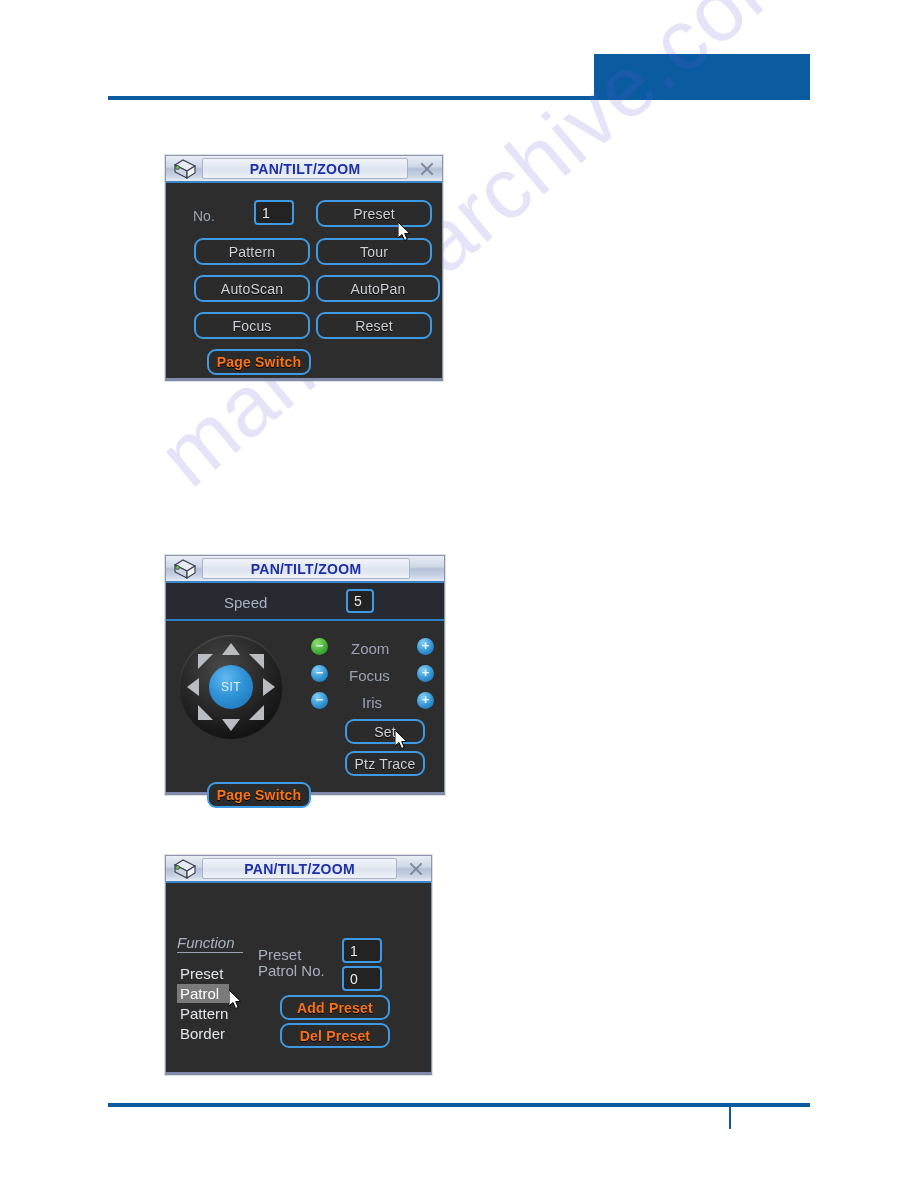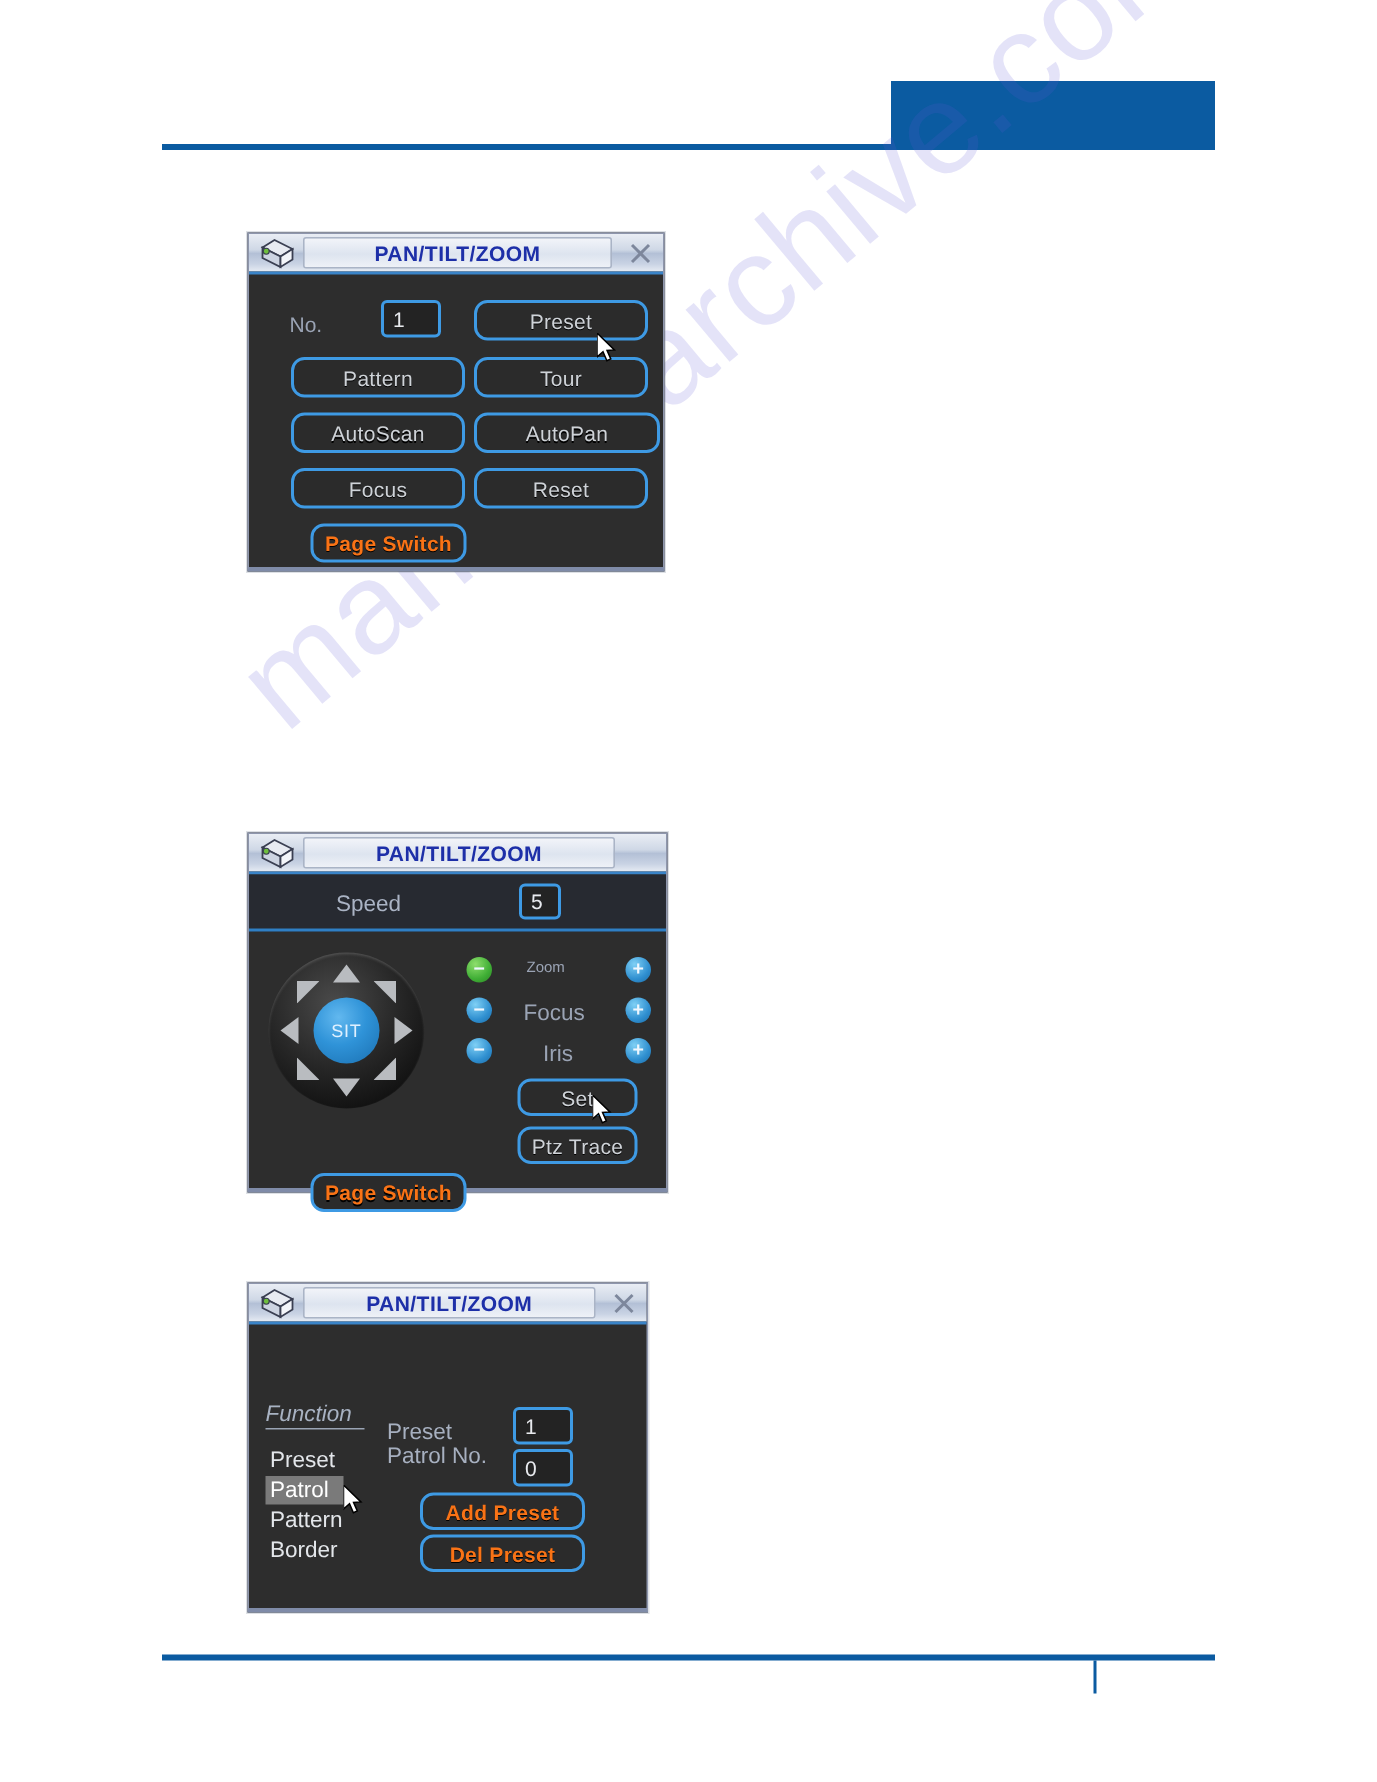--- a/index.html
+++ b/index.html
@@ -313,21 +313,21 @@
         <div class="arw diag" style="left:19px; top:19px; clip-path:polygon(0 0,100% 0,0 100%);"></div>
         <div class="arw diag" style="left:70px; top:19px; clip-path:polygon(0 0,100% 0,100% 100%);"></div>
         <div class="arw diag" style="left:19px; top:70px; clip-path:polygon(0 0,0 100%,100% 100%);"></div>
         <div class="arw diag" style="left:70px; top:70px; clip-path:polygon(100% 0,100% 100%,0 100%);"></div>
         <div class="dpad-center" style="left:30px; top:30px; width:44px; height:44px;">SIT</div>
       </div>
 
       <div class="rnd green" style="left:145px; top:55px;">
         <span>−</span>
       </div>
-      <div class="lbl" style="left:185px; top:58px; font-size:10px;">Zoom</div>
+      <div class="lbl" style="left:185px; top:58px; font-size:15px;">Zoom</div>
       <div class="rnd blue" style="left:251px; top:55px;">
         <span>+</span>
       </div>
 
       <div class="rnd blue" style="left:145px; top:82px;">
         <span>−</span>
       </div>
       <div class="lbl" style="left:183px; top:85px; font-size:15px;">Focus</div>
       <div class="rnd blue" style="left:251px; top:82px;">
         <span>+</span>

